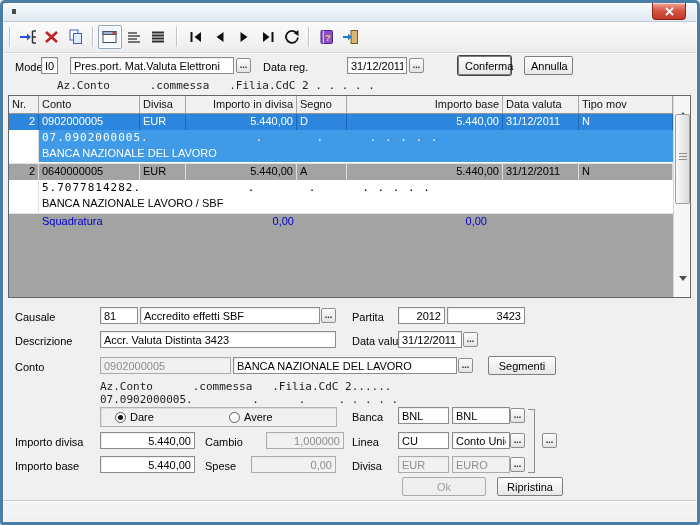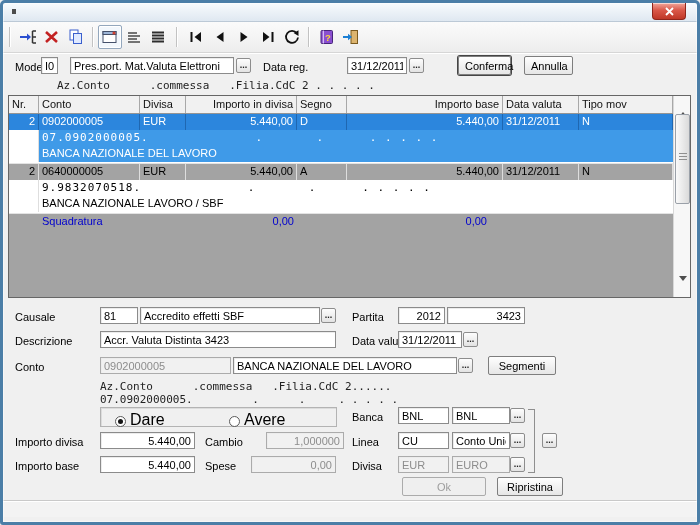--- a/index.html
+++ b/index.html
@@ -49,21 +49,21 @@
   
   #gscroll{width:17px;position:relative;background:#f7f7f7;border-left:1px solid #d8d8d8}
   .sbtn{position:absolute;left:1px;width:15px;height:15px;background:transparent;border:none;padding:0}
   .tri{width:0;height:0;margin:4px auto 0}
   .tri.up{border-left:4px solid transparent;border-right:4px solid transparent;border-bottom:5px solid #4e4e4e}
   .tri.down{border-left:4px solid transparent;border-right:4px solid transparent;border-top:5px solid #4e4e4e}
   .thumb{position:absolute;left:1px;top:18px;width:15px;height:90px;background:linear-gradient(90deg,#fafafa,#dadada);border:1px solid #9aa0a8;border-radius:2px}
   .grip{width:8px;height:8px;margin:38px auto 0;background:repeating-linear-gradient(#8f8f8f 0 1px,transparent 1px 3px)}
   
   .radio-panel{position:absolute;border:1px solid #b3b3b3;background:#f0f0f0;box-shadow:inset 1px 1px 0 #dcdcdc}
-  .radio-item{position:absolute;top:3px;font-size:16px;white-space:nowrap}
+  .radio-item{position:absolute;top:3px;font-size:11px;white-space:nowrap}
   .radio{display:inline-block;width:11px;height:11px;border-radius:50%;border:1px solid #5b5b5b;background:#fff;vertical-align:-2px;margin-right:4px;position:relative}
   .radio.on::after{content:"";position:absolute;left:2px;top:2px;width:5px;height:5px;border-radius:50%;background:#141414}
   .bracket{position:absolute;border:1px solid #8f8f8f;border-left:none}
   .statusbar{position:absolute;left:3px;top:501px;width:694px;height:16px;background:#f3f3f3;border-top:1px solid #fff;box-shadow:0 -1px 0 #c9c9c9}
   svg{display:block;margin:0 auto}
 </style>
 </head>
 <body>
 
 <div id="screen">
@@ -210,21 +210,21 @@
         <div class="c w1">0640000005</div>
         <div class="c w2">EUR</div>
         <div class="c w3 num">5.440,00</div>
         <div class="c w4">A</div>
         <div class="c w5 num">5.440,00</div>
         <div class="c w6">31/12/2011</div>
         <div class="c w7">N</div>
       </div>
       <div class="gdet">
         <div class="c0w"></div>
-        <div class="det seg">9.9832070518.              .       .      . . . . .</div>
+        <div class="det seg">5.7077814282.              .       .      . . . . .</div>
       </div>
       <div class="gdet">
         <div class="c0w"></div>
         <div class="det">BANCA NAZIONALE LAVORO / SBF</div>
       </div>
       <div class="gsep"></div>
 
       <div class="gr squad">
         <div class="c w0"></div>
         <div class="c" style="width:147px;padding:0 3px">Squadratura</div>

